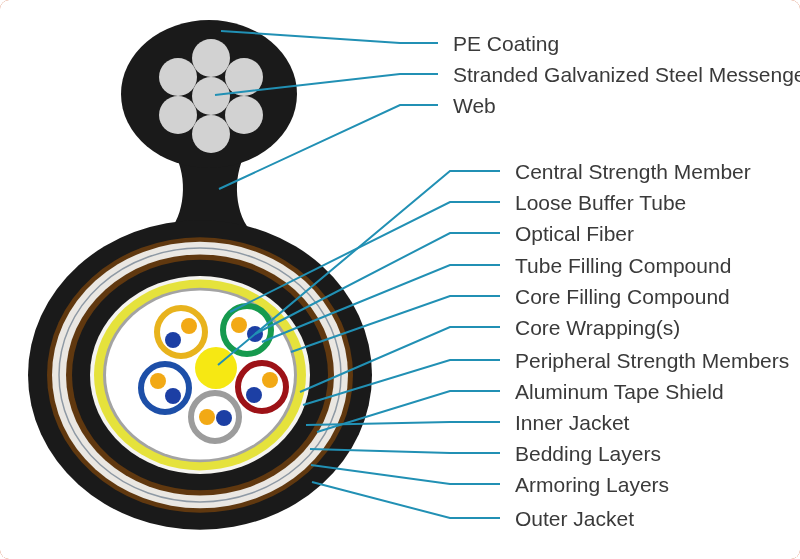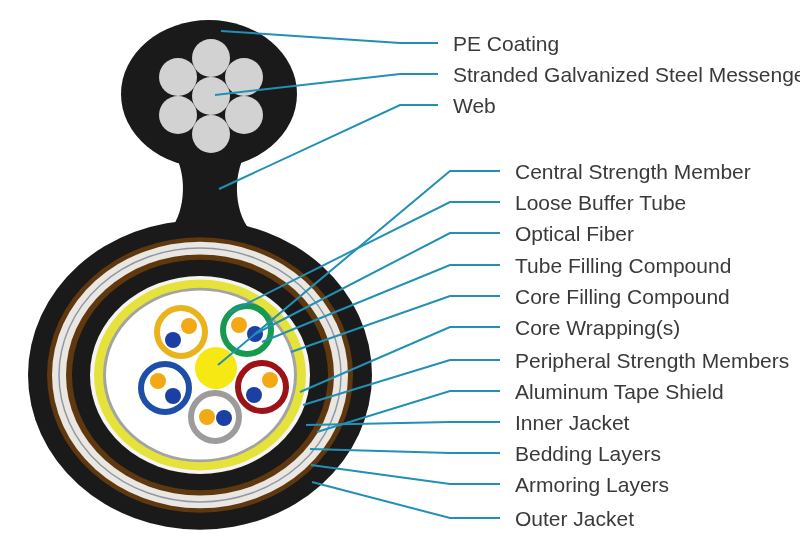--- a/index.html
+++ b/index.html
@@ -7,20 +7,21 @@
     padding: 0;
     background: #ffffff;
   }
   .frame {
     position: relative;
     width: 800px;
     height: 559px;
     background: #c2410c;
     overflow: hidden;
     font-family: "Liberation Sans", sans-serif;
+    border-radius: 9px;
   }
   svg {
     display: block;
     width: 800px;
     height: 559px;
   }
   svg text {
     font-family: "Liberation Sans", sans-serif;
   }
 </style>

